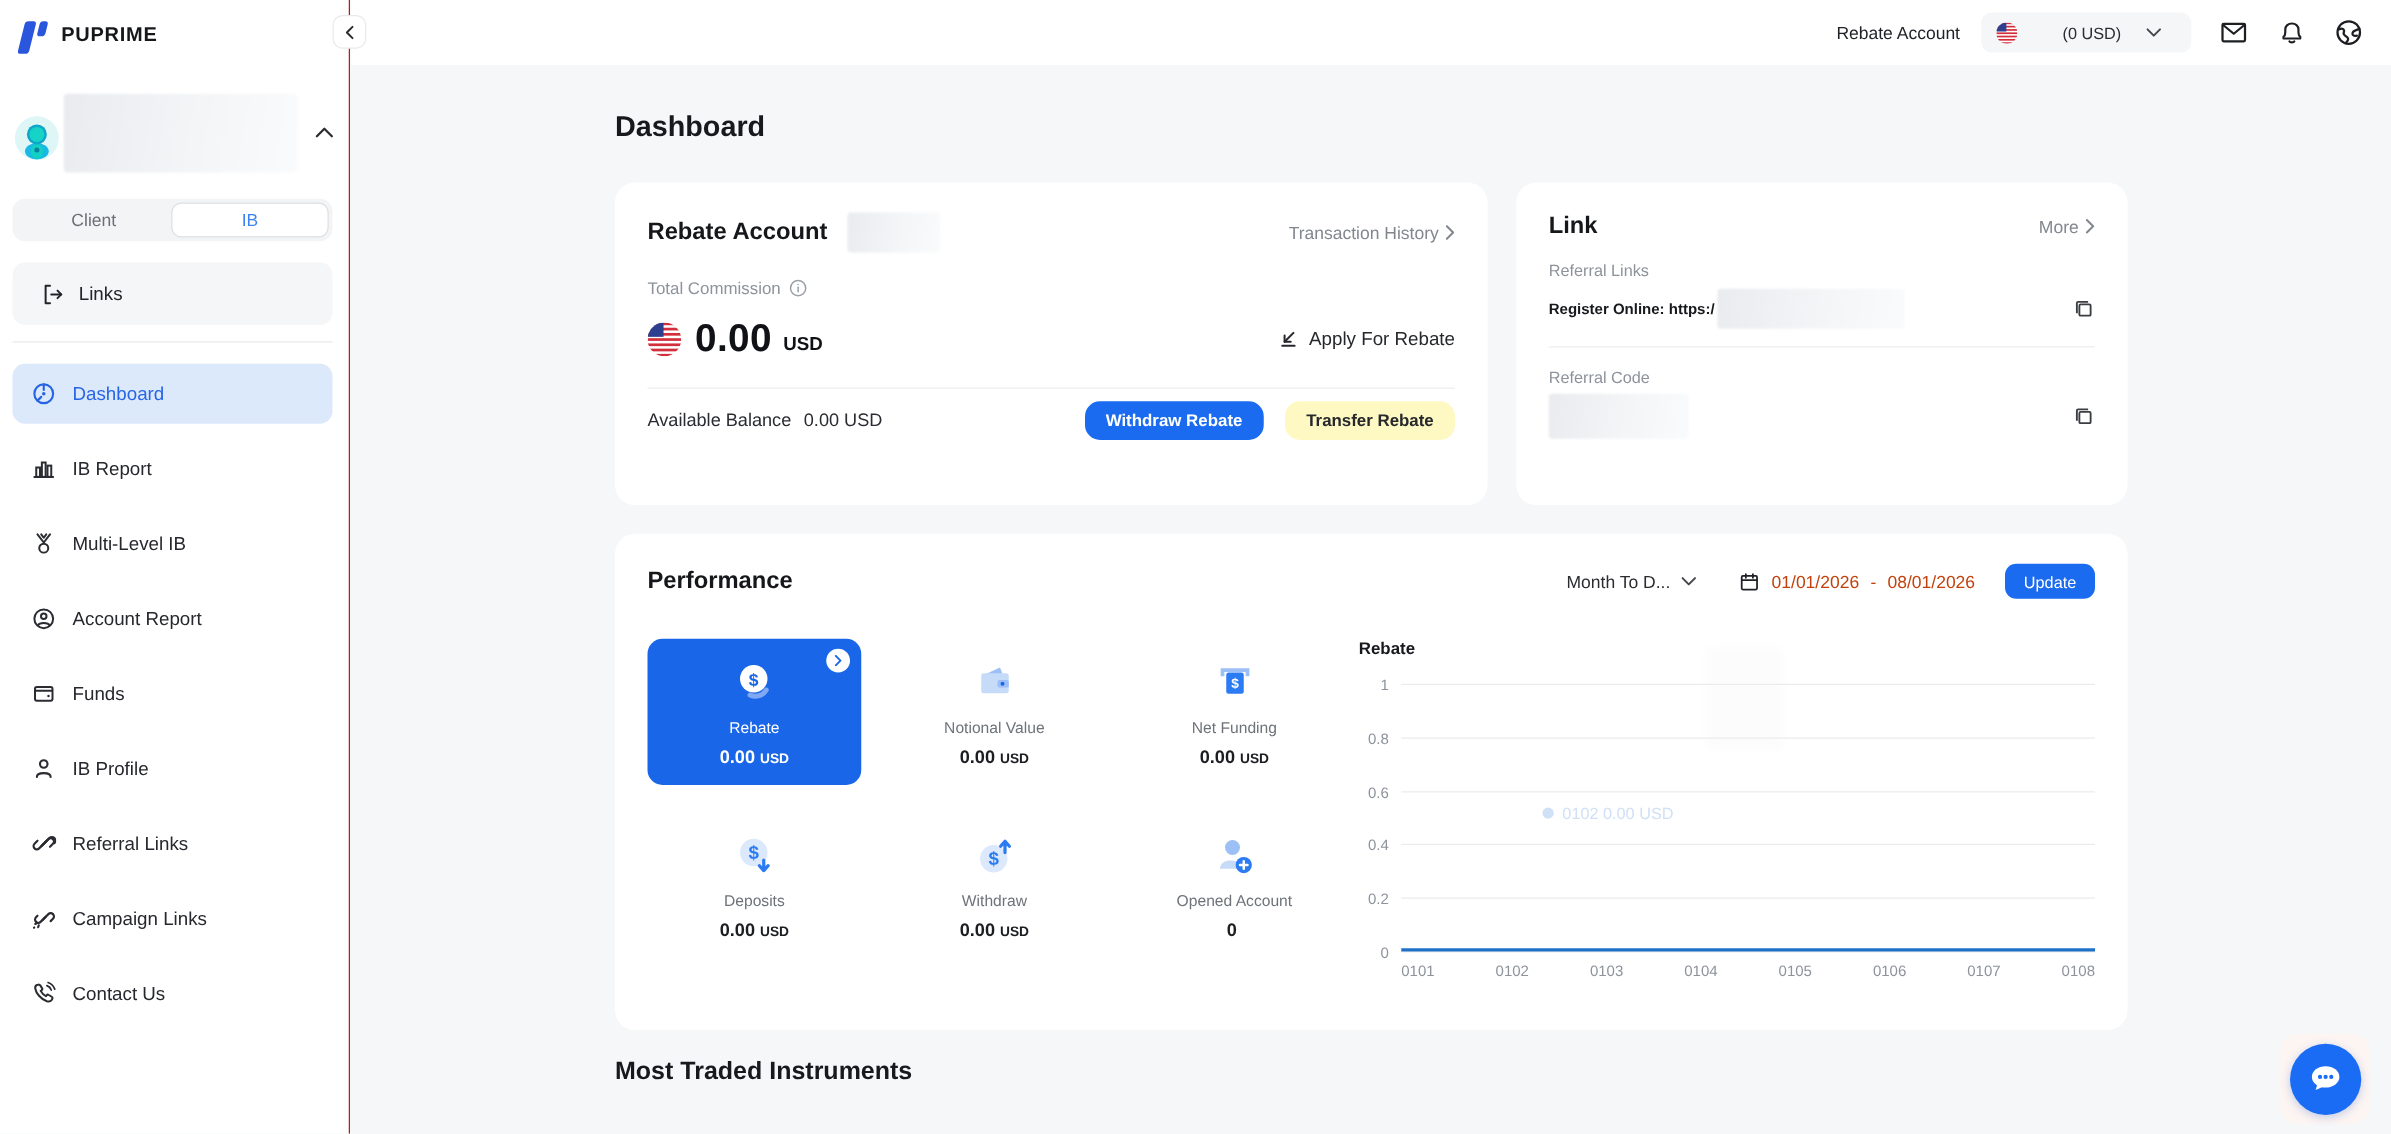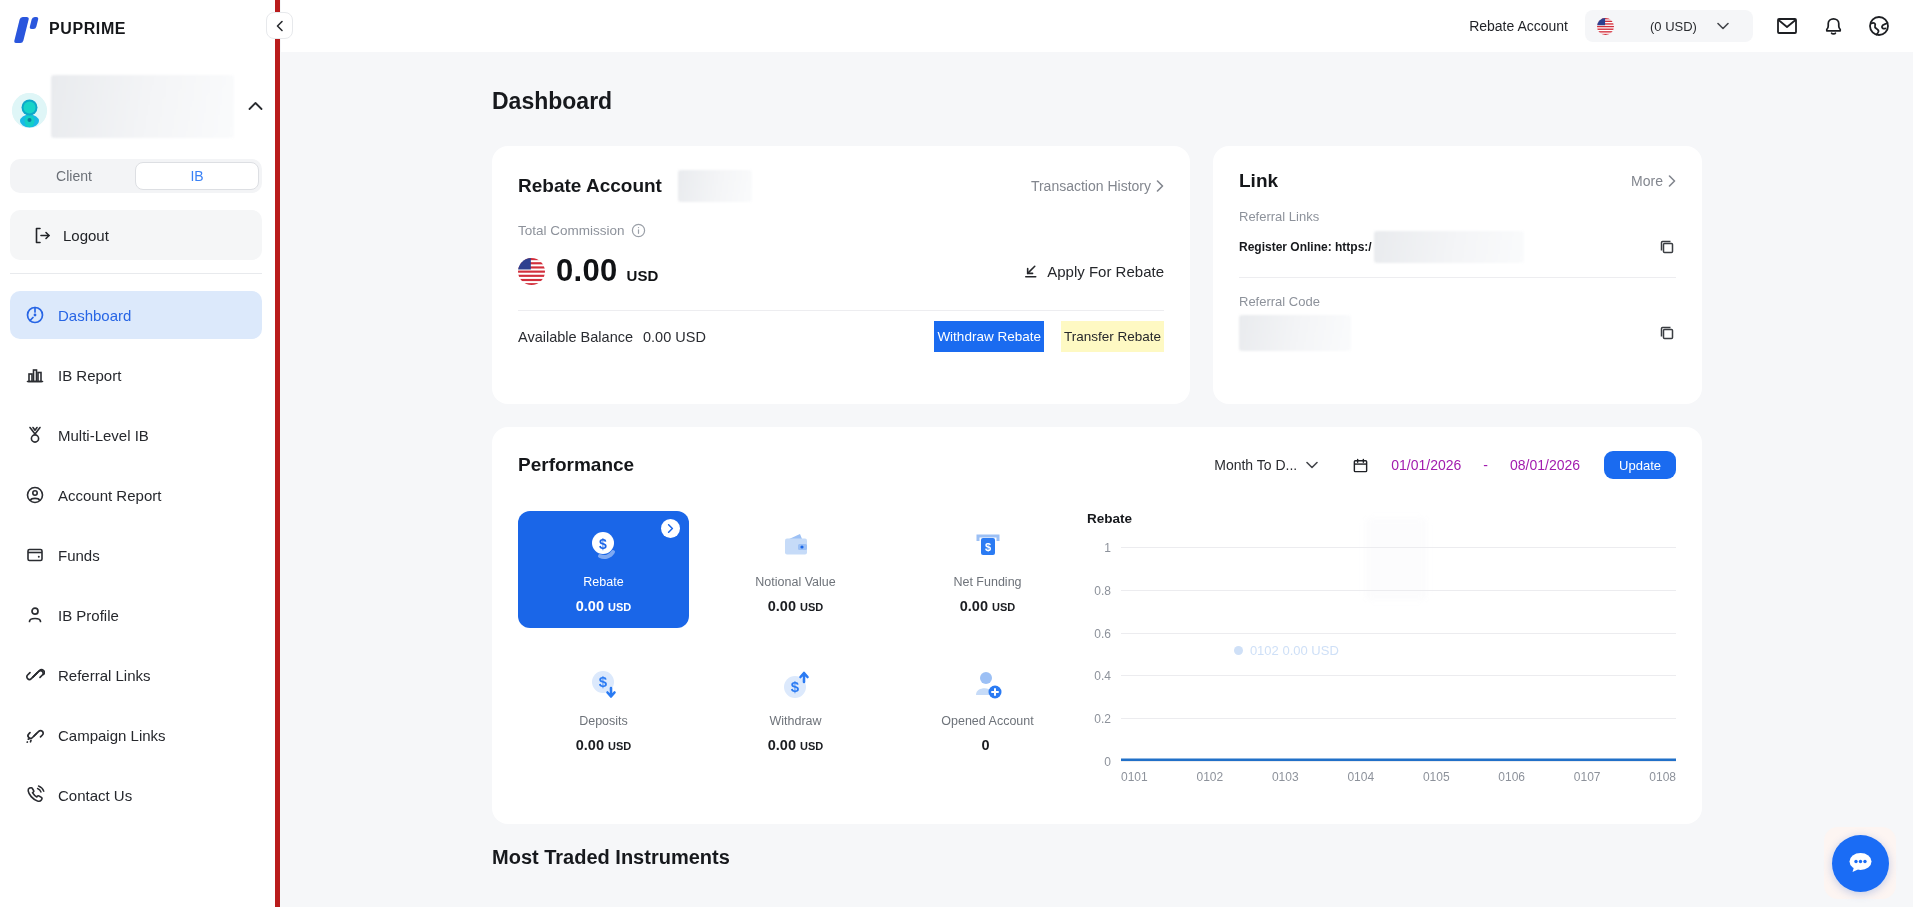--- a/index.html
+++ b/index.html
@@ -1,21 +1,21 @@
 <!DOCTYPE html>
 <html><head>
 <meta charset="utf-8">
 <style>
   * { margin:0; padding:0; box-sizing:border-box; }
   html,body { width:1913px; height:907px; overflow:hidden; }
   body { font-family:"Liberation Sans","DejaVu Sans",sans-serif; background:#f6f7f9; color:#1c1e22; }
   .page { position:relative; width:1913px; height:907px; }
 
   
-  .sidebar { position:absolute; left:0; top:0; width:280px; height:907px; background:#fff; border-right:5px solid #b91c1c; z-index:3; }
+  .sidebar { position:absolute; left:0; top:0; width:280px; height:907px; background:#fff; border-right:1px solid #b91c1c; z-index:3; }
   .logo-row { display:flex; align-items:center; gap:9px; padding:14px 0 0 14px; }
   .logo-text { font-size:16px; font-weight:700; letter-spacing:0.6px; color:#15171a; }
   .collapse-btn { position:absolute; left:266px; top:12px; width:27px; height:27px; background:#fff; border:1px solid #e7e9ec; border-radius:8px; display:flex; align-items:center; justify-content:center; cursor:pointer; z-index:5; }
   .profile-row { position:relative; margin:30px 12px 0 12px; height:64px; display:flex; align-items:center; }
   .avatar { width:35px; height:35px; border-radius:50%; background:#dff6f7; overflow:hidden; flex:0 0 auto; position:relative; top:4px; }
   .redacted { background:linear-gradient(100deg,#e9ebee 0%,#f4f5f7 55%,#fafbfc 100%); border-radius:3px; filter:blur(1px); }
   .name-blur { flex:1; height:63px; margin-left:4px; }
   .profile-chevron { margin-left:14px; color:#2a2c30; }
   .segmented { margin:21px 13px 0 10px; height:34px; background:#f3f4f6; border-radius:10px; display:flex; align-items:stretch; padding:3px; }
   .seg-opt { flex:1; display:flex; align-items:center; justify-content:center; font-size:14px; color:#6b7077; border-radius:8px; cursor:pointer; }
@@ -49,42 +49,42 @@
 
   .rebate-card { flex:0 0 698px; height:258px; }
   .tc-label { margin-top:21px; font-size:13.5px; color:#8d929b; display:flex; align-items:center; gap:6px; }
   .amount-row { margin-top:15px; display:flex; align-items:center; }
   .amount-val { font-size:31px; font-weight:700; color:#101215; margin-left:11px; letter-spacing:0.3px; }
   .amount-cur { font-size:15px; font-weight:700; color:#101215; margin-left:9px; position:relative; top:4px; }
   .apply-link { margin-left:auto; display:flex; align-items:center; gap:8px; font-size:15px; color:#25272b; cursor:pointer; }
   .rebate-divider { height:1px; background:#ededf0; margin-top:21px; }
   .balance-row { margin-top:10px; display:flex; align-items:center; font-size:14.5px; color:#2a2c31; }
   .balance-val { margin-left:10px; font-weight:500; }
-  .btn { border:none; border-radius:0; height:31px; padding:0 3px; font-size:13.5px; font-weight:400; cursor:pointer; font-family:inherit; }
+  .btn { border:none; border-radius:12px; height:31px; padding:0 17px; font-size:13.5px; font-weight:700; cursor:pointer; font-family:inherit; }
   .btn-primary { background:#1a6bf0; color:#fff; }
   .btn-gray { background:#fef9c3; color:#26282c; }
   .balance-row .btn + .btn { margin-left:13px; }
   .balance-row .btns { margin-left:auto; }
 
   .link-card { flex:1; height:258px; }
   .small-gray { font-size:13px; color:#8d929b; }
   .ref-links-label { margin-top:17px; }
   .url-row { margin-top:7px; display:flex; align-items:center; }
   .url-text { font-size:12px; font-weight:600; color:#17191d; white-space:nowrap; }
   .url-blur { width:150px; height:32px; margin-left:2px; }
   .copy-btn { margin-left:auto; color:#3a3d42; cursor:pointer; display:flex; }
   .link-divider { height:1px; background:#ededf0; margin-top:14px; }
   .code-label { margin-top:16px; }
   .code-row { margin-top:6px; display:flex; align-items:center; }
   .code-blur { width:112px; height:36px; }
 
   .perf-card { margin-top:23px; height:397px; }
   .perf-controls { margin-left:auto; display:flex; align-items:center; }
   .period-select { display:flex; align-items:center; gap:9px; font-size:14px; color:#2a2c30; cursor:pointer; }
-  .date-range { display:flex; align-items:center; gap:22px; margin-left:34px; font-size:14px; color:#a21caf; }
+  .date-range { display:flex; align-items:center; gap:9px; margin-left:34px; font-size:14px; color:#c2410c; }
   .btn-update { margin-left:24px; height:28px; padding:0 15px; border-radius:9px; font-size:13px; font-weight:500; }
   .perf-body { display:flex; margin-top:32px; }
   .metrics-grid { display:grid; grid-template-columns:repeat(3,171px); grid-auto-rows:117px; column-gap:21px; row-gap:22px; flex:0 0 555px; }
   .metric { position:relative; border-radius:12px; display:flex; flex-direction:column; align-items:center; justify-content:center; text-align:center; }
   .metric .m-icon { height:42px; display:flex; align-items:center; justify-content:center; }
   .metric .m-label { margin-top:8px; font-size:12.5px; color:#6e737a; }
   .metric .m-value { margin-top:9px; font-size:14.5px; font-weight:700; color:#1b1d21; }
   .metric .m-unit { font-size:11px; font-weight:700; margin-left:4px; }
   .metric.selected { background:#1a66e8; color:#fff; }
   .metric.selected .m-label, .metric.selected .m-value { color:#fff; }
@@ -160,21 +160,21 @@
     </div>
 
     <div class="logout-row">
       <span class="mi-icon">
         <svg width="19" height="19" viewBox="0 0 19 19" fill="none" stroke="#222428" stroke-width="1.6" stroke-linecap="round" stroke-linejoin="round">
             <path d="M7 2.5 H3.5 V16.5 H7"></path>
             <path d="M8 9.5 H16"></path>
             <path d="M13 6.5 16 9.5 13 12.5"></path>
           </svg>
       </span>
-      <span>Logout</span>
+      <span>Links</span>
     </div>
 
     <div class="side-divider"></div>
 
     <nav class="menu">
       <div class="menu-item active">
         <span class="mi-icon">
           <svg width="20" height="20" viewBox="0 0 20 20" fill="none" stroke="currentColor" stroke-width="1.7" stroke-linecap="round">
               <circle cx="10" cy="10" r="7.5"></circle>
               <circle cx="10" cy="10" r="1.4" fill="currentColor" stroke="none"></circle>

